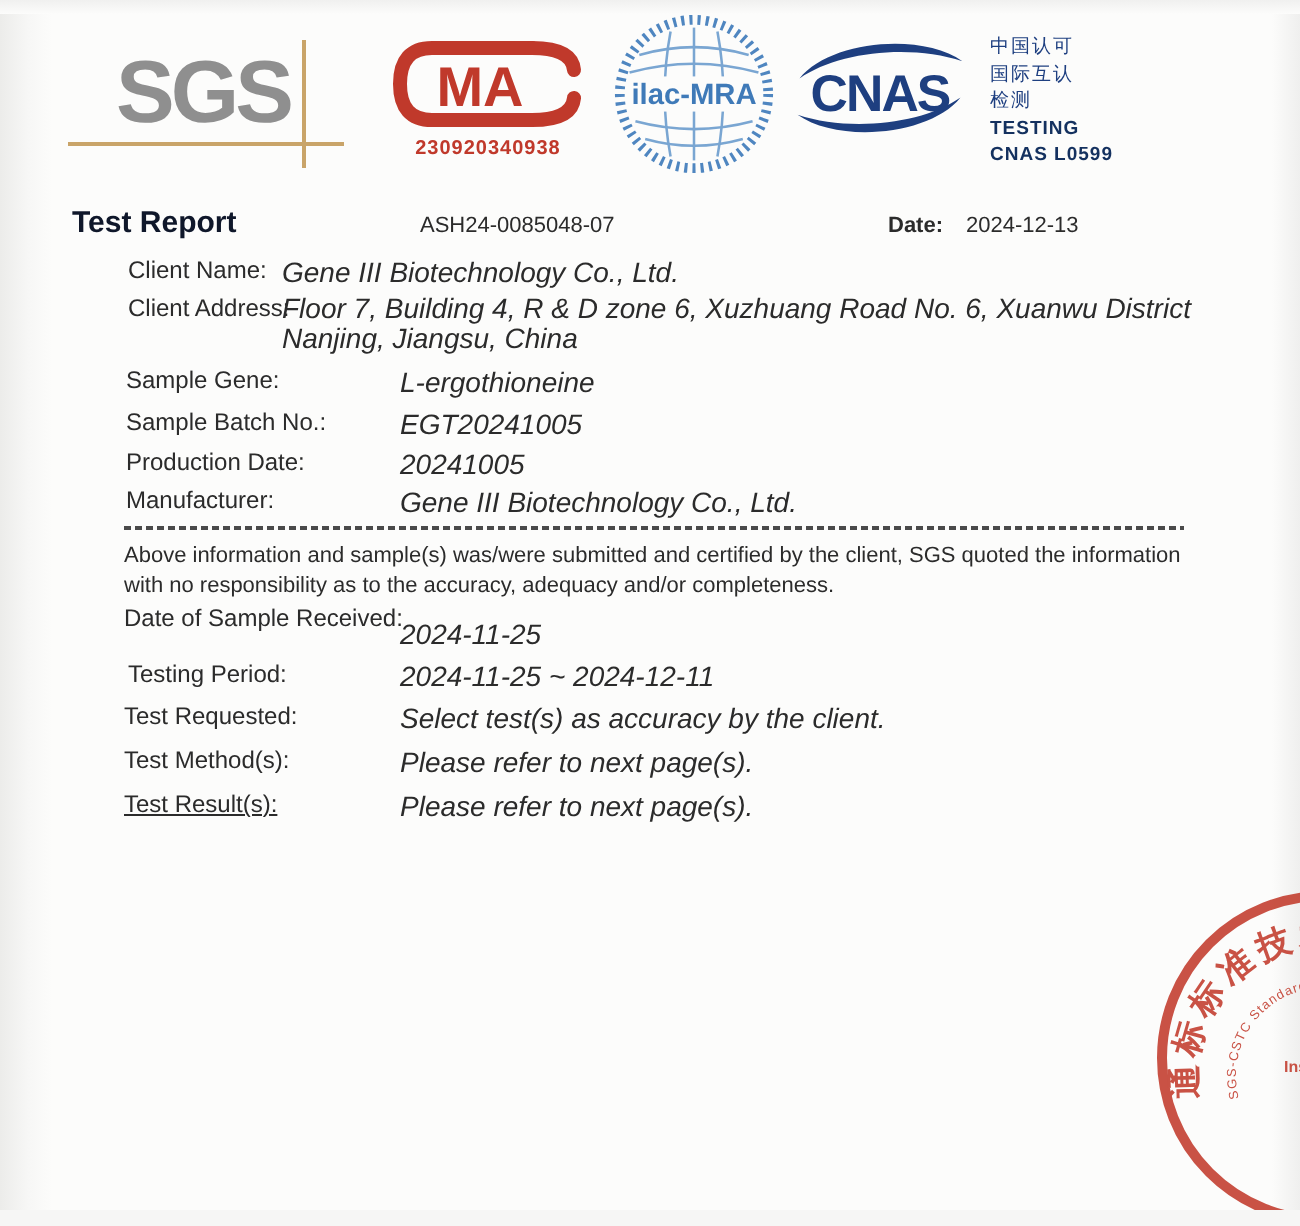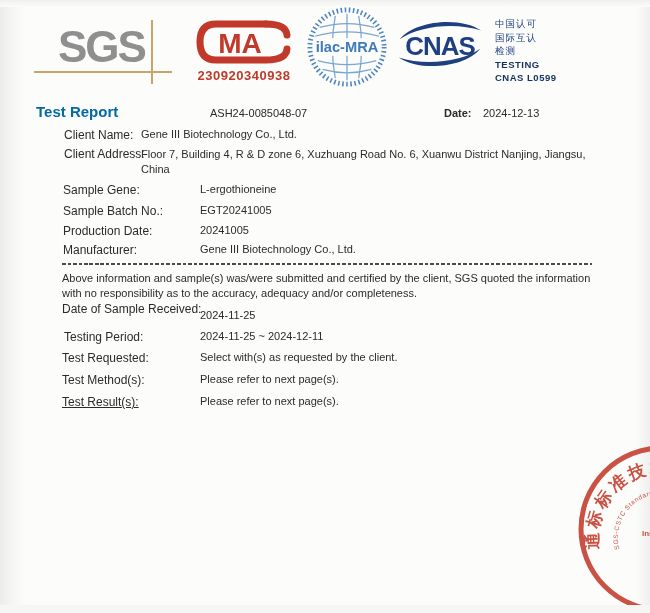--- a/index.html
+++ b/index.html
@@ -8,29 +8,29 @@
   #page{position:relative;width:650px;height:605px;background:#fcfcfb;overflow:hidden;}
   .edge-left{position:absolute;left:0;top:0;width:26px;height:100%;
      background:linear-gradient(90deg,#ececea 0%,#f7f7f6 55%,#fcfcfb 100%);}
   .edge-right{position:absolute;right:0;top:0;width:14px;height:100%;
      background:linear-gradient(270deg,#efefee 0%,#fcfcfb 100%);}
   .edge-top{position:absolute;left:0;top:0;width:100%;height:7px;
      background:linear-gradient(180deg,#f0f0ef 0%,#fcfcfb 100%);}
   .abs{position:absolute;}
   .txt{color:#2b2b2b;font-size:11px;line-height:1.3;}
   .lbl{color:#2b2b2b;font-size:12px;}
-  .val{color:#2b2b2b;font-size:11px;}
+  .val{color:#2b2b2b;font-size:14px;font-style:italic;}
   .bold{font-weight:bold;}
   
   .sgs-word{font-size:44px;font-weight:bold;color:#8f8f8f;letter-spacing:-2px;
     font-family:"Liberation Sans", sans-serif;}
   .sgs-hline{position:absolute;background:#c9a469;height:2px;}
   .sgs-vline{position:absolute;background:#c9a469;width:2px;}
   
-  .cma-num{color:#c0392b;font-size:13px;font-weight:bold;letter-spacing:0.5px;}
+  .cma-num{color:#c0392b;font-size:10px;font-weight:bold;letter-spacing:0.5px;}
   
   .accr{color:#1e3f80;font-size:9.5px;line-height:13.5px;letter-spacing:1px;}
   .accr .en{font-weight:bold;color:#14315f;letter-spacing:0.5px;}
   
   .dashline{position:absolute;height:2px;
     background:repeating-linear-gradient(90deg,#4a4a4a 0 3.5px,transparent 3.5px 5.5px);}
   
   .stamp{opacity:0.88;}
 </style>
 </head>
@@ -82,21 +82,21 @@
   </div>
 
   <div class="abs accr" style="left:495px;top:17px;">
     <div>中国认可</div>
     <div>国际互认</div>
     <div>检测</div>
     <div class="en">TESTING</div>
     <div class="en">CNAS L0599</div>
   </div>
 
-  <div class="abs bold" style="left:36px;top:103px;font-size:15px;color:#0369a1;">Test Report</div>
+  <div class="abs bold" style="left:36px;top:103px;font-size:15px;color:#0f172a;">Test Report</div>
   <div class="abs txt" style="left:210px;top:106px;">ASH24-0085048-07</div>
   <div class="abs txt bold" style="left:444px;top:106px;">Date:</div>
   <div class="abs txt" style="left:483px;top:106px;">2024-12-13</div>
 
   <div class="abs lbl" style="left:64px;top:128px;">Client Name:</div>
   <div class="abs val" style="left:141px;top:128px;">Gene III Biotechnology Co., Ltd.</div>
 
   <div class="abs lbl" style="left:64px;top:147px;">Client Address:</div>
   <div class="abs val" style="left:141px;top:147px;width:462px;line-height:15px;">Floor 7, Building 4, R &amp; D zone 6, Xuzhuang Road No. 6, Xuanwu District Nanjing, Jiangsu, China</div>
 
@@ -116,21 +116,21 @@
 
   <div class="abs txt" style="left:62px;top:271px;width:532px;line-height:14.5px;">Above information and sample(s) was/were submitted and certified by the client, SGS quoted the information with no responsibility as to the accuracy, adequacy and/or completeness.</div>
 
   <div class="abs lbl" style="left:62px;top:302px;">Date of Sample Received:</div>
   <div class="abs val" style="left:200px;top:309px;">2024-11-25</div>
 
   <div class="abs lbl" style="left:64px;top:330px;">Testing Period:</div>
   <div class="abs val" style="left:200px;top:330px;">2024-11-25 ~ 2024-12-11</div>
 
   <div class="abs lbl" style="left:62px;top:351px;">Test Requested:</div>
-  <div class="abs val" style="left:200px;top:351px;">Select with(s) as requested by the client.</div>
+  <div class="abs val" style="left:200px;top:351px;">Select test(s) as accuracy by the client.</div>
 
   <div class="abs lbl" style="left:62px;top:373px;">Test Method(s):</div>
   <div class="abs val" style="left:200px;top:373px;">Please refer to next page(s).</div>
 
   <div class="abs lbl" style="left:62px;top:395px;text-decoration:underline;">Test Result(s):</div>
   <div class="abs val" style="left:200px;top:395px;">Please refer to next page(s).</div>
 
   <div class="abs stamp" style="left:574px;top:441px;">
     <svg width="176" height="176" viewBox="0 0 176 176">
       <defs>

